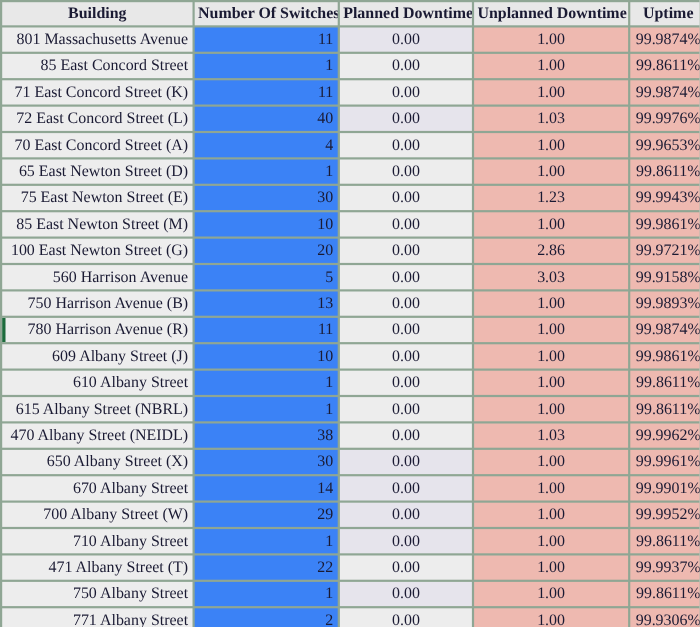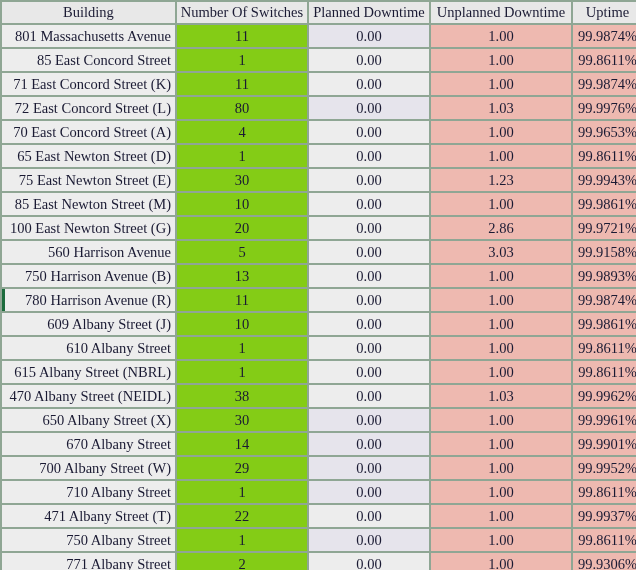--- a/index.html
+++ b/index.html
@@ -25,21 +25,21 @@
 
   #uptime-table col.c-building   { width: 173px; }
   #uptime-table col.c-switches   { width: 130px; }
   #uptime-table col.c-planned    { width: 120px; }
   #uptime-table col.c-unplanned  { width: 140px; }
   #uptime-table col.c-uptime     { width: 69px;  }
 
   #uptime-table th {
     background: #e8e8e8;
     color: #1a1a33;
-    font-weight: normal;
+    font-weight: bold;
     font-size: 14.5px;
     line-height: 17px;
     padding: 2px 3px;
     text-align: center;
     border: 0;
     white-space: nowrap;
     overflow: hidden;
   }
 
   #uptime-table td {
@@ -47,21 +47,21 @@
     line-height: 16px;
     padding: 2px 4px;
     color: #1a1a33;
     border: 0;
     white-space: nowrap;
     overflow: hidden;
     height: 18px;
   }
 
   td.cell-building  { text-align: right; background: #ededed; }
-  td.cell-switches  { text-align: center; background: #84cc16; }
+  td.cell-switches  { text-align: right; background: #3b82f6; }
   td.cell-planned   { text-align: center; background: #ededed; }
   td.cell-planned.tint { background: #e6e4ec; }
   td.cell-unplanned { text-align: center; background: #eeb9b0; }
   td.cell-uptime    { text-align: center; background: #eeb9b0; }
 
   tr.row-selected td.cell-building {
     box-shadow: inset 3px 0 0 0 #1c6b3c;
   }
 </style>
 </head>
@@ -101,21 +101,21 @@
       </tr>
       <tr>
         <td class="cell-building">71 East Concord Street (K)</td>
         <td class="cell-switches">11</td>
         <td class="cell-planned">0.00</td>
         <td class="cell-unplanned">1.00</td>
         <td class="cell-uptime">99.9874%</td>
       </tr>
       <tr>
         <td class="cell-building">72 East Concord Street (L)</td>
-        <td class="cell-switches">80</td>
+        <td class="cell-switches">40</td>
         <td class="cell-planned tint">0.00</td>
         <td class="cell-unplanned">1.03</td>
         <td class="cell-uptime">99.9976%</td>
       </tr>
       <tr>
         <td class="cell-building">70 East Concord Street (A)</td>
         <td class="cell-switches">4</td>
         <td class="cell-planned">0.00</td>
         <td class="cell-unplanned">1.00</td>
         <td class="cell-uptime">99.9653%</td>

